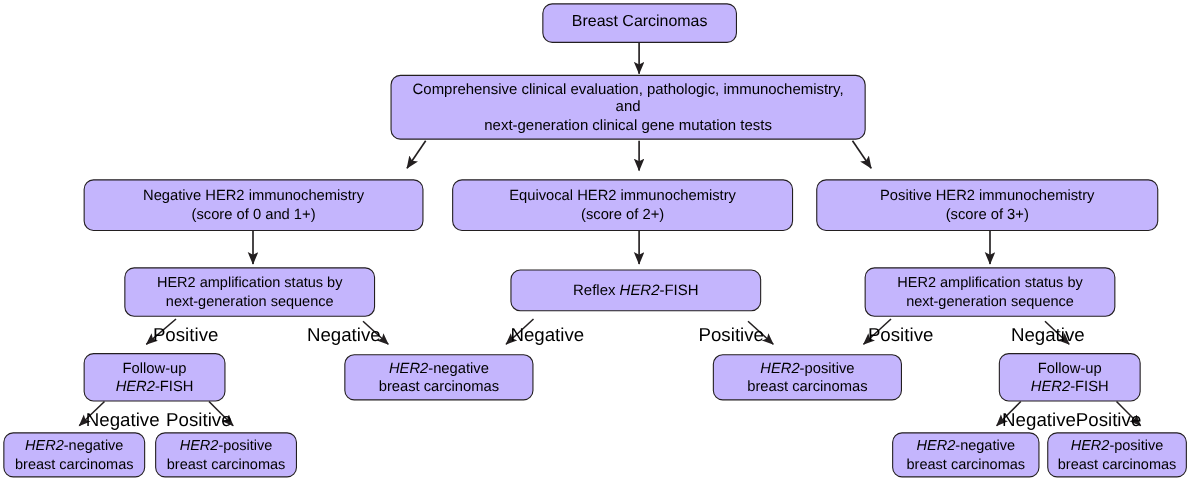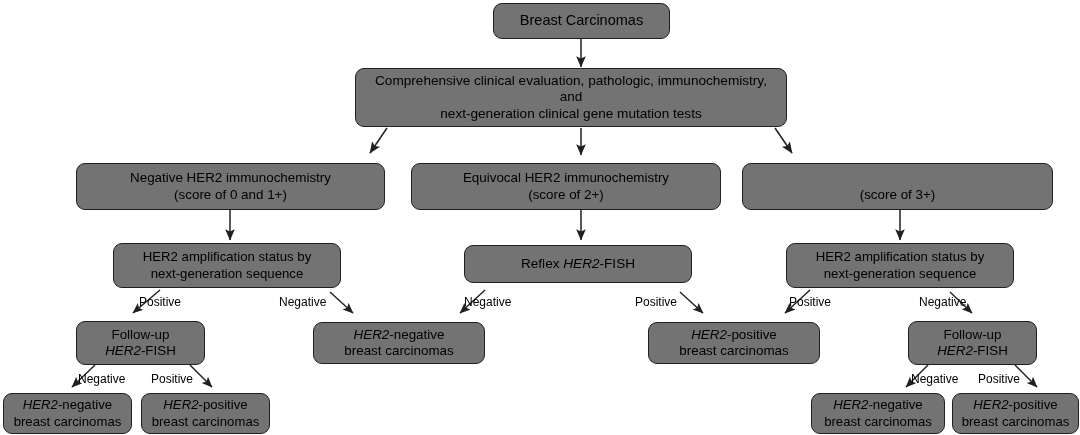--- a/index.html
+++ b/index.html
@@ -16,36 +16,36 @@
     width: 1080px;
     height: 435px;
     background: #ffffff;
     overflow: hidden;
   }
   .node {
     position: absolute;
     box-sizing: border-box;
     border: 1.6px solid #231f20;
     border-radius: 9px;
-    background: #737373;
+    background: #c4b5fd;
     display: flex;
     align-items: center;
     justify-content: flex-end;
     text-align: center;
     line-height: 1.22;
     color: #000000;
     padding: 2px 6px;
   }
   .node .txt {
     display: block;
     width: 100%;
   }
   .lbl {
     position: absolute;
-    font-size: 12px;
+    font-size: 17px;
     color: #000000;
     white-space: nowrap;
     line-height: 1;
   }
   svg.edges {
     position: absolute;
     left: 0;
     top: 0;
     width: 1080px;
     height: 435px;
@@ -113,21 +113,21 @@
 
   <div class="node" style="left:411px; top:163px; width:310px; height:47px; font-size:13.4px;">
     <span class="txt">
       <span>Equivocal HER2 immunochemistry</span><br>
       <span>(score of 2+)</span>
     </span>
   </div>
 
   <div class="node" style="left:742px; top:163px; width:311px; height:47px; font-size:13.4px;">
     <span class="txt">
-      <br>
+      <span>Positive HER2 immunochemistry</span><br>
       <span>(score of 3+)</span>
     </span>
   </div>
 
   <div class="node" style="left:113px; top:243px; width:228px; height:45px; font-size:13.2px;">
     <span class="txt">
       <span>HER2 amplification status by</span><br>
       <span>next-generation sequence</span>
     </span>
   </div>

